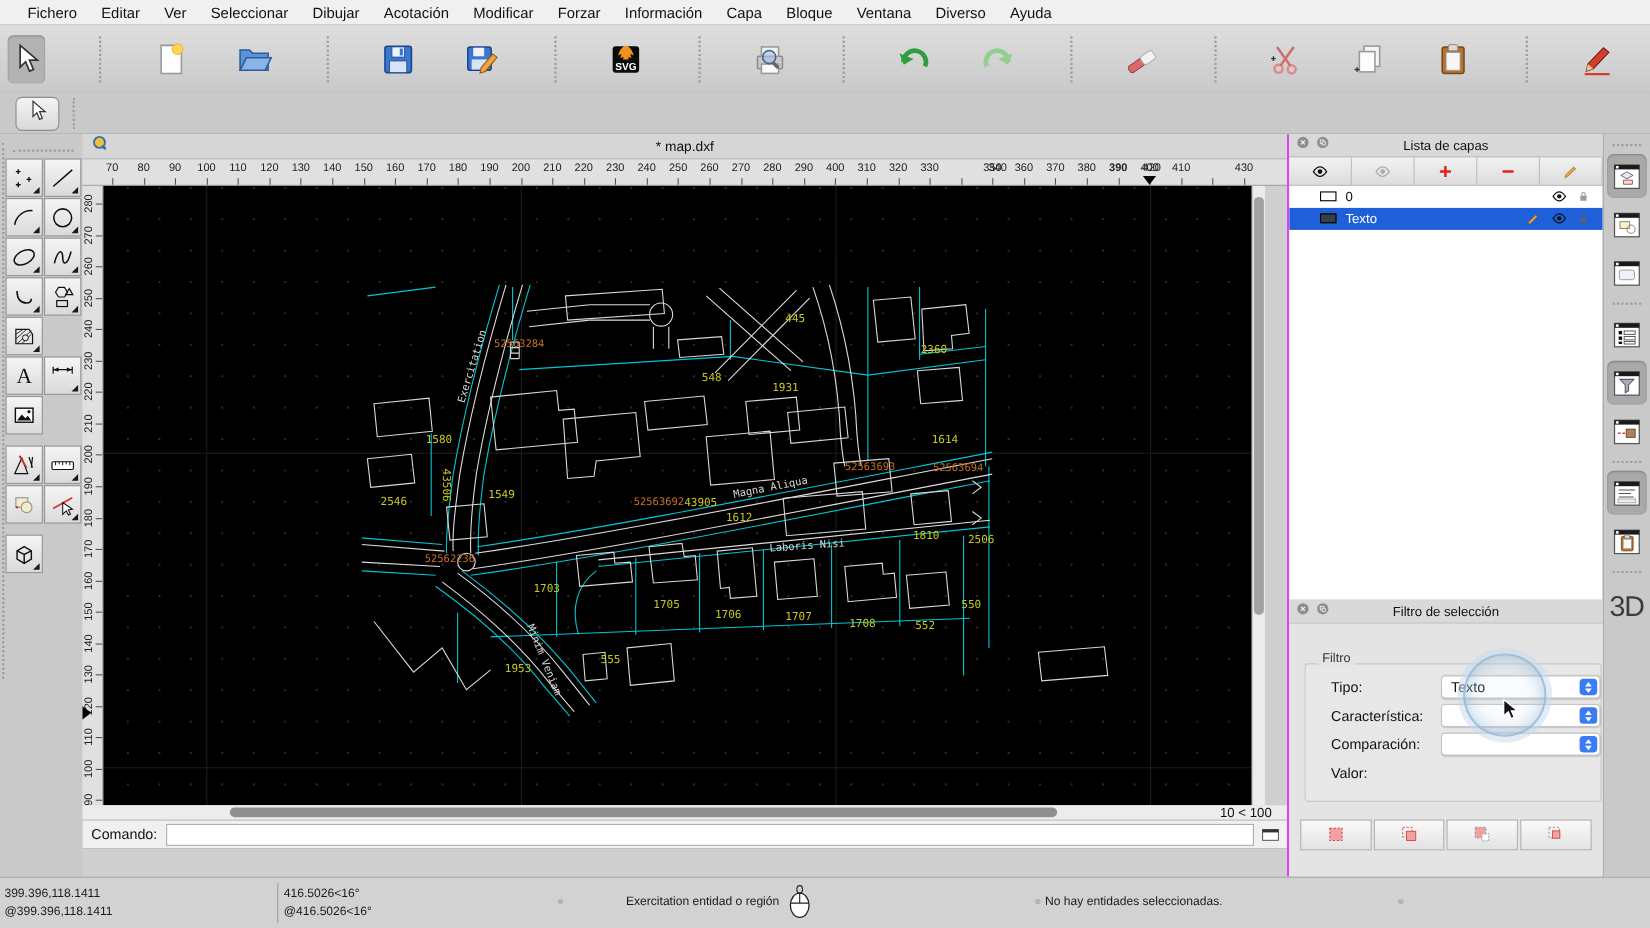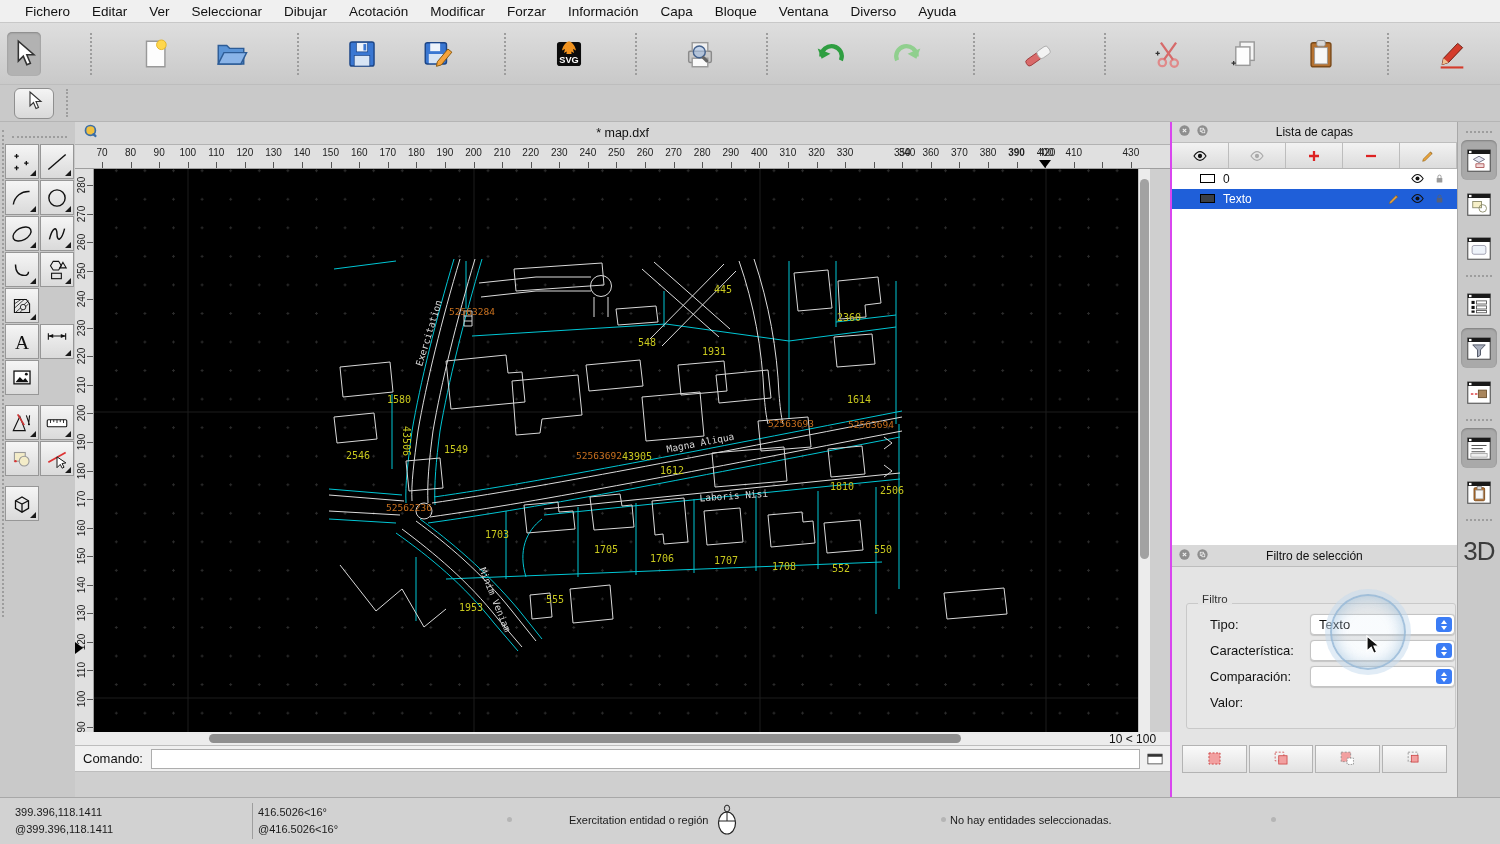--- a/index.html
+++ b/index.html
@@ -984,21 +984,21 @@
             <rect x="10.5" y="7.5" width="3.5" height="2.4" fill="#ddd" stroke="#777" stroke-width=".5"></rect>
             <rect x="9.3" y="10.5" width="6" height="7" fill="#f7f7f7" stroke="#999" stroke-width=".5"></rect>
           </svg>
         </div>
         <div class="ddots"></div>
         <div class="d3d">3D</div>
       </div>
   </div>
 
   <div class="statusbar">
-    <div class="blk" style="left:4px;margin-left:11px;">
+    <div class="blk" style="left:4px;">
       <div>399.396,118.1411</div>
       <div>@399.396,118.1411</div>
     </div>
     <div class="vdiv"></div>
     <div class="blk" style="left:258px;">
       <div>416.5026&lt;16°</div>
       <div>@416.5026&lt;16°</div>
     </div>
     <div class="dot" style="left:507px;"></div>
     <div class="blk" style="left:569px; top:14px;">Exercitation entidad o región</div>

